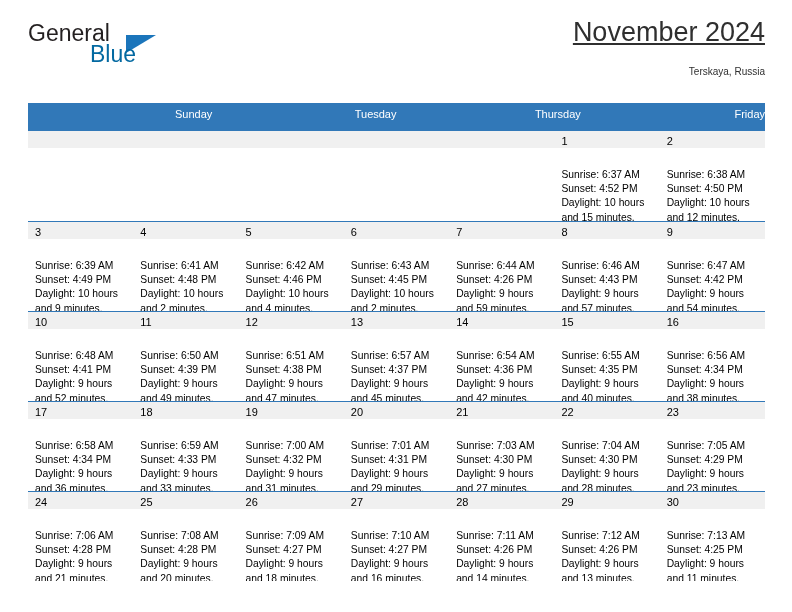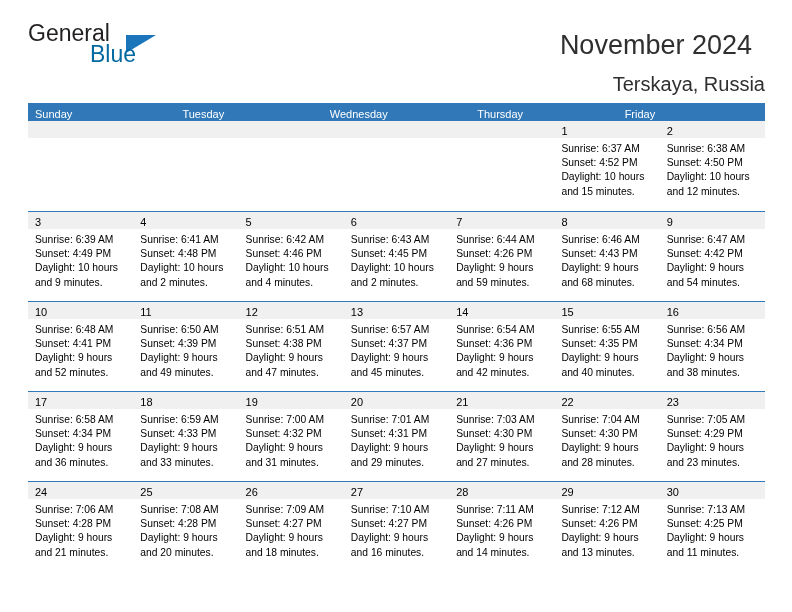--- a/index.html
+++ b/index.html
@@ -68,41 +68,43 @@
     right: 0;
     top: 0;
     text-align: right;
   }
   .cal-title {
     font-size: 27px;
     color: #2f2f2f;
     line-height: 32px;
     white-space: nowrap;
     font-weight: normal;
-    margin: 13px;
+    margin: 0;
+    text-decoration: underline;
   }
   .cal-sub {
-    font-size: 20px;
+    font-size: 10px;
     color: #2f2f2f;
     line-height: 20px;
-    margin-top: 4px;
+    margin-top: 14px;
     white-space: nowrap;
   }
 
   
   .cal {
     position: absolute;
     left: 28px;
     top: 103px;
     width: 737px;
   }
   .weekhead {
     display: flex;
     background: #3178b8;
-    height: 18px;
+    height: 28px;
+    text-align: right;
   }
   .weekhead .wh {
     flex: 1 1 0;
     color: #ffffff;
     font-size: 11px;
     line-height: 22px;
     padding-left: 7px;
     box-sizing: border-box;
     white-space: nowrap;
   }
@@ -126,21 +128,21 @@
     height: 17px;
     padding-left: 7px;
     box-sizing: border-box;
   }
   .daynum {
     font-size: 11px;
     line-height: 17px;
     color: #000000;
   }
   .cell-body {
-    padding: 4px 6px 0 7px;
+    padding: 20px 6px 0 7px;
   }
   .cell-body div {
     font-size: 10.3px;
     line-height: 14.2px;
     color: #000000;
     white-space: nowrap;
   }
   .cell.empty .daynum-band { background: #f0f0f0; }
 </style>
 </head>
@@ -160,21 +162,20 @@
       <div class="cal-title">November 2024</div>
       <div class="cal-sub">Terskaya, Russia</div>
     </div>
 
   </div>
 
   <div class="cal">
     <div class="weekhead">
         <div class="wh">Sunday</div>
         <div class="wh">Tuesday</div>
-        <div class="wh">Wednesday</div>
         <div class="wh">Thursday</div>
         <div class="wh">Friday</div>
       </div>
     <div id="weeks-container">
         <div class="week">
           <div class="cell empty">
             <div class="daynum-band"><span class="daynum"></span></div>
             <div class="cell-body"></div>
           </div>
           <div class="cell empty">
@@ -257,21 +258,21 @@
               <div>Daylight: 9 hours</div>
               <div>and 59 minutes.</div>
             </div>
           </div>
           <div class="cell">
             <div class="daynum-band"><span class="daynum">8</span></div>
             <div class="cell-body">
               <div>Sunrise: 6:46 AM</div>
               <div>Sunset: 4:43 PM</div>
               <div>Daylight: 9 hours</div>
-              <div>and 68 minutes.</div>
+              <div>and 57 minutes.</div>
             </div>
           </div>
           <div class="cell">
             <div class="daynum-band"><span class="daynum">9</span></div>
             <div class="cell-body">
               <div>Sunrise: 6:47 AM</div>
               <div>Sunset: 4:42 PM</div>
               <div>Daylight: 9 hours</div>
               <div>and 54 minutes.</div>
             </div>

